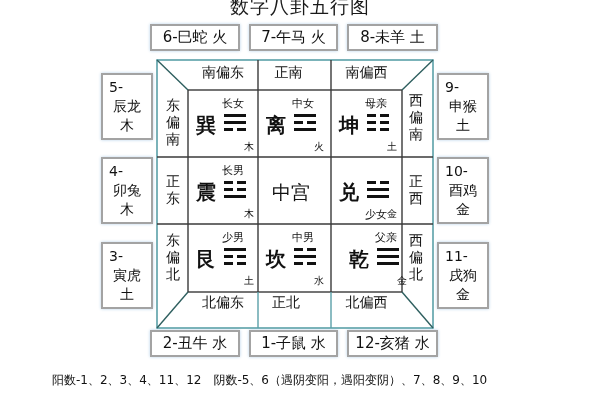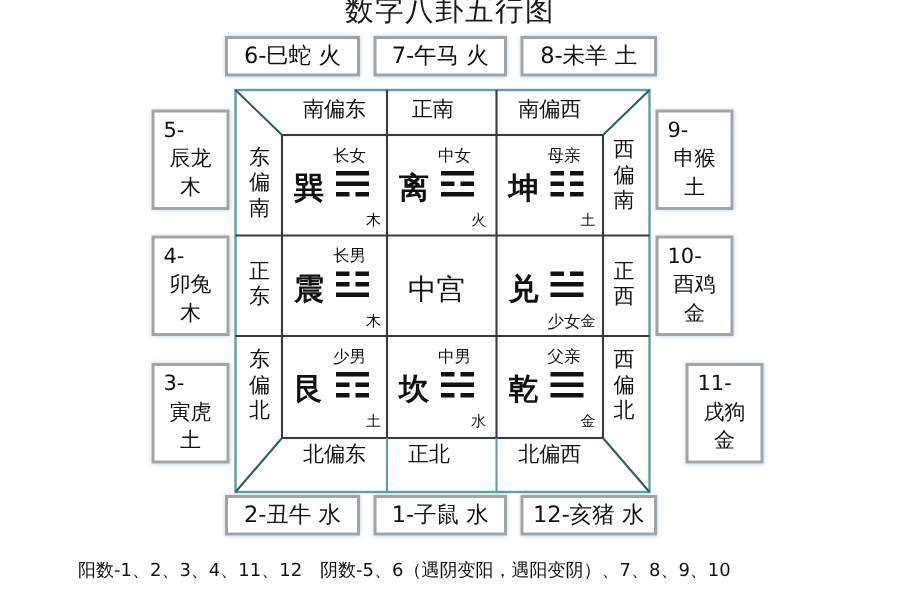--- a/index.html
+++ b/index.html
@@ -55,21 +55,21 @@
 <div class="zbox v" style="left:437px;top:73px;width:52px;height:67px;">
   <span class="num">9-</span>
   <span>申猴</span>
   <span>土</span>
 </div>
 <div class="zbox v" style="left:437px;top:157px;width:52px;height:67px;">
   <span class="num">10-</span>
   <span>酉鸡</span>
   <span>金</span>
 </div>
-<div class="zbox v" style="left:437px;top:242px;width:52px;height:67px;margin-left:20px;">
+<div class="zbox v" style="left:437px;top:242px;width:52px;height:67px;">
   <span class="num">11-</span>
   <span>戌狗</span>
   <span>金</span>
 </div>
 
 <svg class="frame" width="600" height="400">
   <g stroke="#2e5f5f" stroke-width="1.4" fill="none">
 
     <rect x="157" y="60" width="276" height="268" stroke="#5aa0a8" stroke-width="1.6"></rect>
 
@@ -225,21 +225,21 @@
         <div class="line">
           <div class="seg" style="width: 22px;"></div>
         </div>
         <div class="line">
           <div class="seg" style="width: 9px;"></div>
           <div class="seg" style="width: 9px;"></div>
         </div>
       </div>
       <div class="elem" style="left: 56px; top: 50px;">水</div>
     </div>
-    <div class="cell" style="left: 331px; top: 224px; width: 71px; height: 62px;">
+    <div class="cell" style="left: 341px; top: 224px; width: 71px; height: 62px;">
       <div class="family" style="left: 34px; top: 6px;">父亲</div>
       <div class="gua-name" style="left: 8px; top: 22px;">乾</div>
       <div class="tri" style="left: 36px; top: 24px;">
         <div class="line">
           <div class="seg" style="width: 22px;"></div>
         </div>
         <div class="line">
           <div class="seg" style="width: 22px;"></div>
         </div>
         <div class="line">

